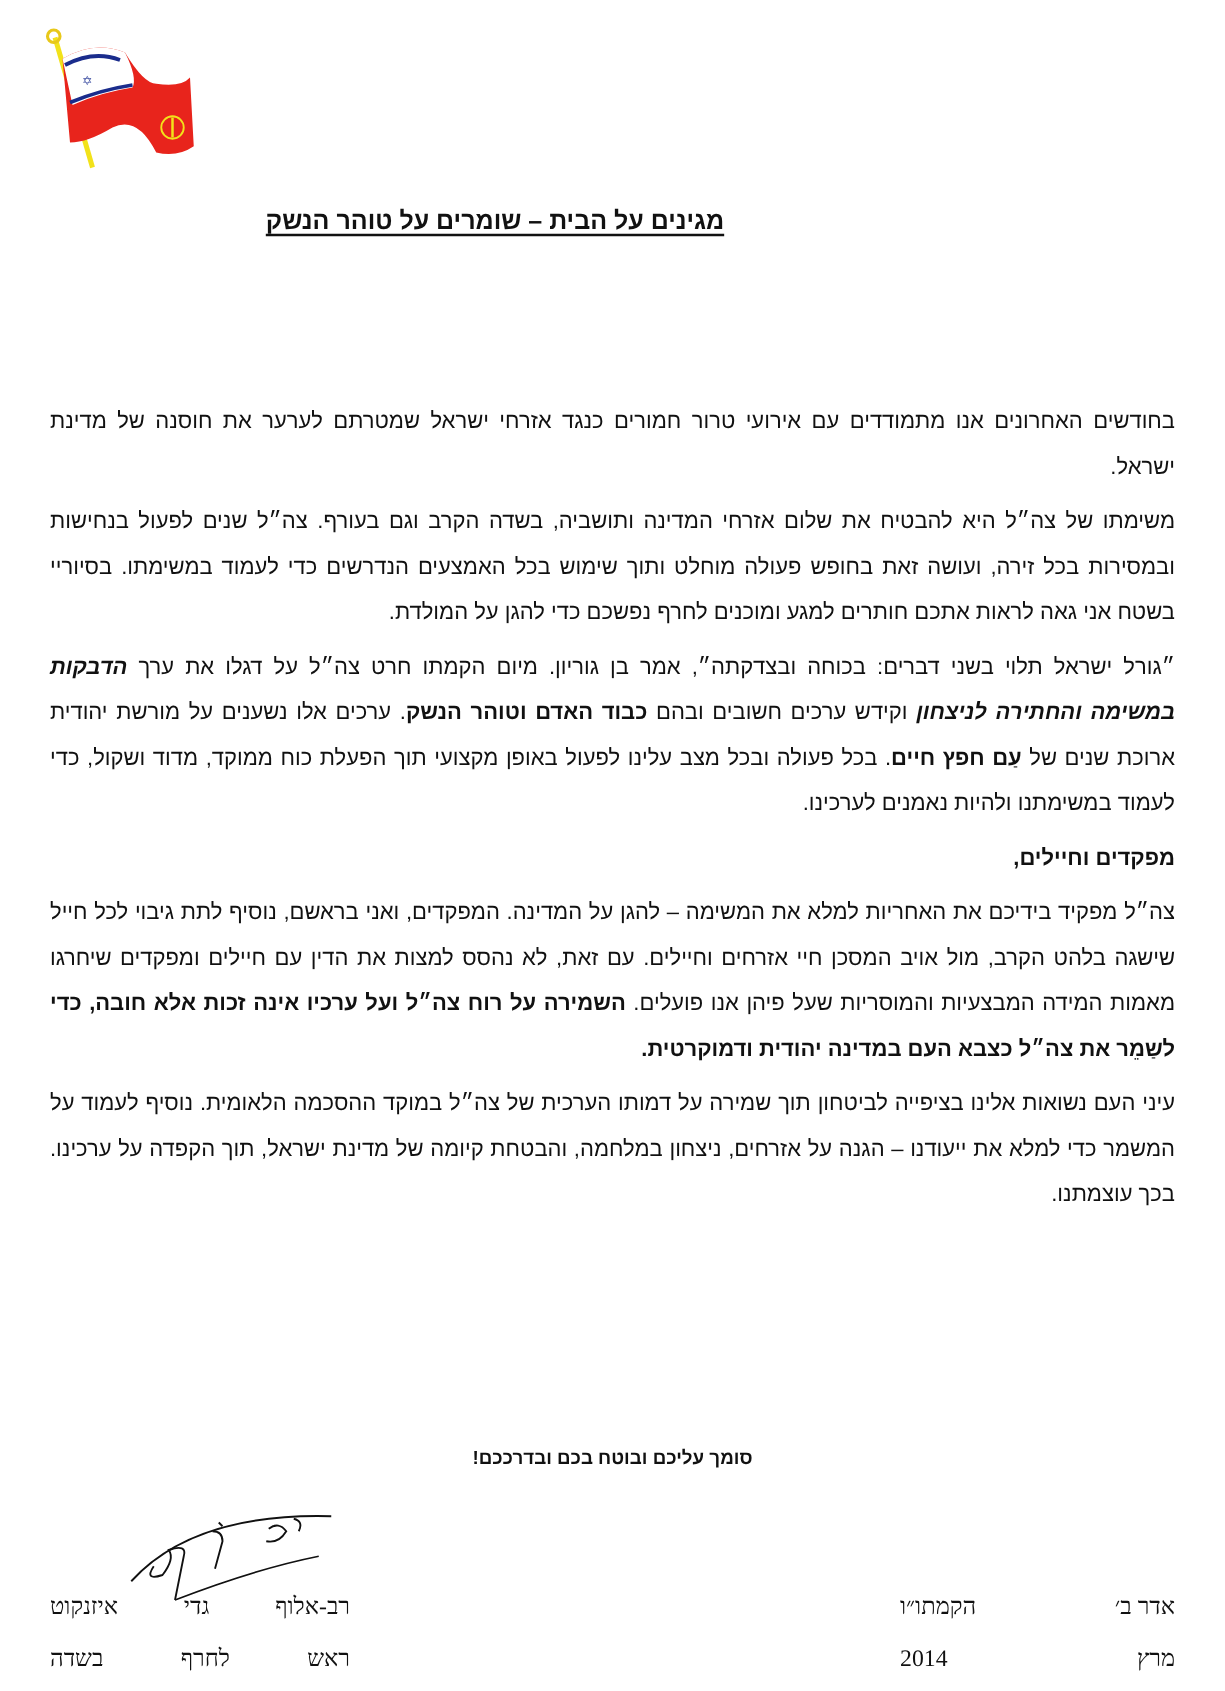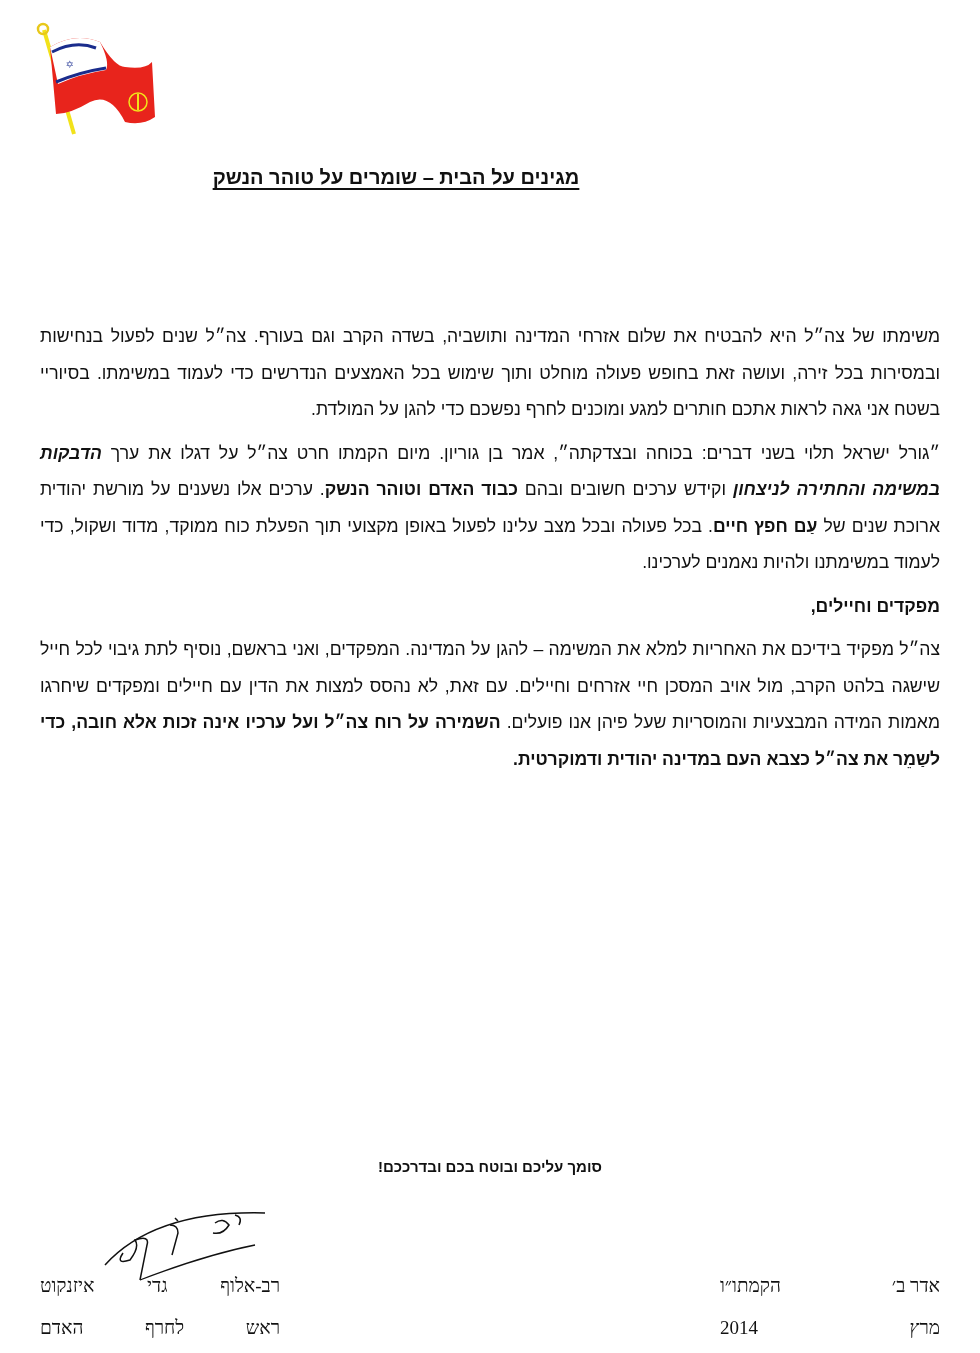--- a/index.html
+++ b/index.html
@@ -50,24 +50,26 @@
     <path d="M26 60 Q50 50 76 46" stroke="#1a2c8c" stroke-width="3" fill="none"></path>
     <text x="44" y="46" font-size="10" fill="#4a5aa8" font-family="DejaVu Sans, sans-serif">✡</text>
     <circle cx="108" cy="80" r="9" fill="none" stroke="#f2e21a" stroke-width="1.5"></circle>
     <line x1="108" y1="72" x2="108" y2="88" stroke="#f2e21a" stroke-width="2"></line>
   </svg>
 </div>
 
 <div class="title">מגינים על הבית – שומרים על טוהר הנשק</div>
 
 <div class="body-text">
+  <p>בחודשים האחרונים אנו מתמודדים עם אירועי טרור חמורים כנגד אזרחי ישראל שמטרתם לערער את חוסנה של מדינת ישראל.</p>
   <p>משימתו של צה״ל היא להבטיח את שלום אזרחי המדינה ותושביה, בשדה הקרב וגם בעורף. צה״ל שנים לפעול בנחישות ובמסירות בכל זירה, ועושה זאת בחופש פעולה מוחלט ותוך שימוש בכל האמצעים הנדרשים כדי לעמוד במשימתו. בסיוריי בשטח אני גאה לראות אתכם חותרים למגע ומוכנים לחרף נפשכם כדי להגן על המולדת.</p>
   <p><span>״גורל ישראל תלוי בשני דברים: בכוחה ובצדקתה״, אמר בן גוריון. מיום הקמתו חרט צה״ל על דגלו את ערך </span><span class="b" style="font-style:italic">הדבקות במשימה והחתירה לניצחון</span><span> וקידש ערכים חשובים ובהם </span><span class="b">כבוד האדם וטוהר הנשק</span><span>. ערכים אלו נשענים על מורשת יהודית ארוכת שנים של </span><span class="b">עַם חפץ חיים</span><span>. בכל פעולה ובכל מצב עלינו לפעול באופן מקצועי תוך הפעלת כוח ממוקד, מדוד ושקול, כדי לעמוד במשימתנו ולהיות נאמנים לערכינו.</span></p>
   <p class="salute">מפקדים וחיילים,</p>
   <p><span>צה״ל מפקיד בידיכם את האחריות למלא את המשימה – להגן על המדינה. המפקדים, ואני בראשם, נוסיף לתת גיבוי לכל חייל שישגה בלהט הקרב, מול אויב המסכן חיי אזרחים וחיילים. עם זאת, לא נהסס למצות את הדין עם חיילים ומפקדים שיחרגו מאמות המידה המבצעיות והמוסריות שעל פיהן אנו פועלים. </span><span class="b">השמירה על רוח צה״ל ועל ערכיו אינה זכות אלא חובה, כדי לשַמֵר את צה״ל כצבא העם במדינה יהודית ודמוקרטית.</span></p>
+  <p>עיני העם נשואות אלינו בציפייה לביטחון תוך שמירה על דמותו הערכית של צה״ל במוקד ההסכמה הלאומית. נוסיף לעמוד על המשמר כדי למלא את ייעודנו – הגנה על אזרחים, ניצחון במלחמה, והבטחת קיומה של מדינת ישראל, תוך הקפדה על ערכינו. בכך עוצמתנו.</p>
 </div>
 
 <div class="closing">סומך עליכם ובוטח בכם ובדרככם!</div>
 
 <div class="signature">
   <svg width="175" height="95" viewBox="0 0 175 95">
     <path d="M10 70 Q60 15 170 18" stroke="#111" stroke-width="1.5" fill="none"></path>
     <path d="M28 58 Q20 70 35 65 Q45 52 40 45 Q55 40 52 50 L45 85" stroke="#111" stroke-width="1.5" fill="none"></path>
     <path d="M75 30 q8 0 8 8 l-6 22" stroke="#111" stroke-width="1.5" fill="none"></path>
     <path d="M80 23 l3 3" stroke="#111" stroke-width="1.5"></path>
@@ -79,21 +81,21 @@
 
 <div class="sig-block">
   <div class="sig-row">
     <span>רב-אלוף</span>
     <span>גדי</span>
     <span>איזנקוט</span>
   </div>
   <div class="sig-row">
     <span>ראש</span>
     <span>לחרף</span>
-    <span>האדם</span>
+    <span>בשדה</span>
   </div>
 </div>
 
 <div class="date-block">
   <div class="date-row">
     <span>אדר ב׳</span>
     <span>הקמתו״ו</span>
   </div>
   <div class="date-row">
     <span>מרץ</span>

